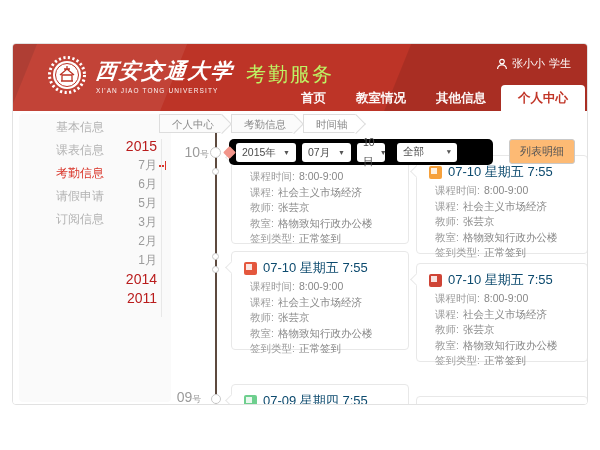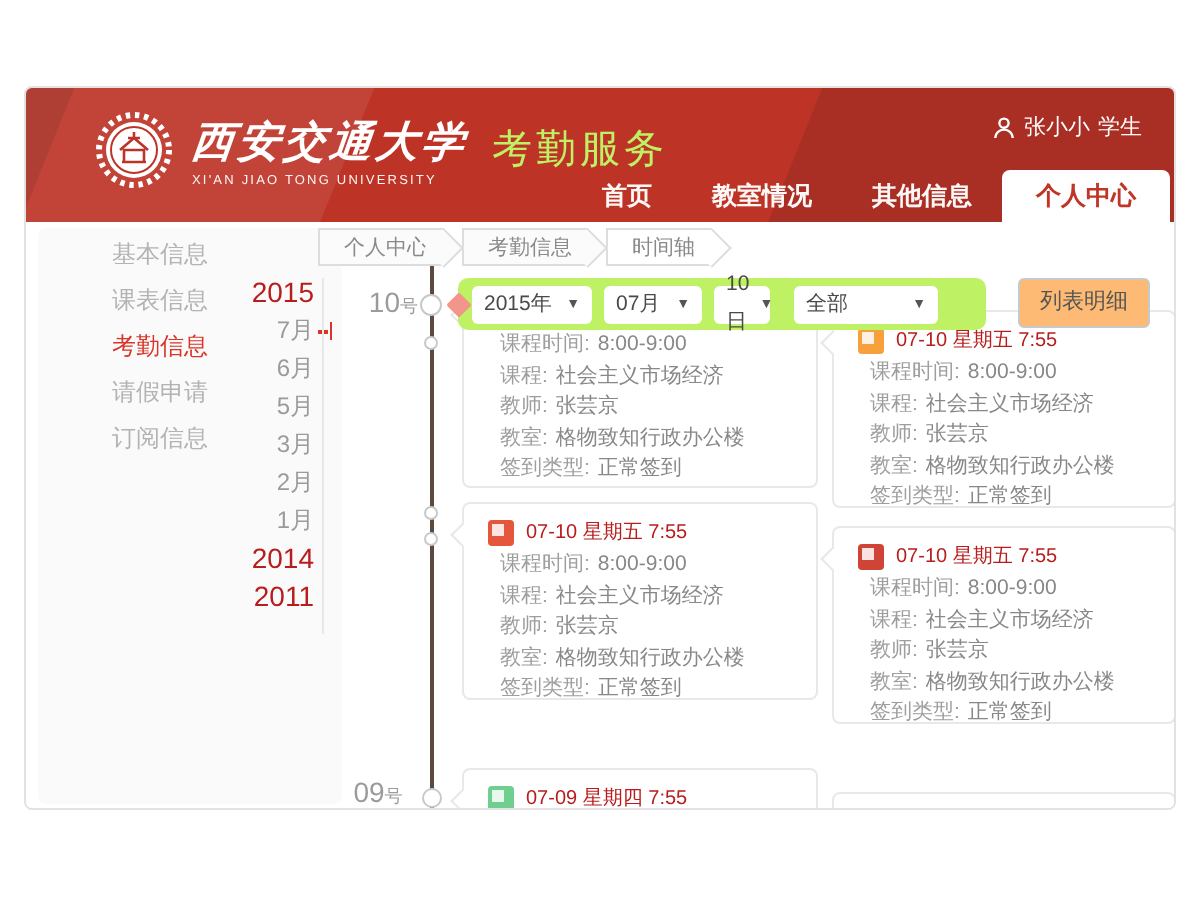--- a/index.html
+++ b/index.html
@@ -57,34 +57,34 @@
   .day-num { font-size:14px; } .day-suffix { font-size:9px; }
 
   
   .card { position:absolute; background:#fff; border:1px solid #e8e8e8; border-radius:4px; padding:7px 12px 8px; }
   .card::before { content:""; position:absolute; left:-5px; top:11px; width:8px; height:8px; background:#fff;
                   border-left:1px solid #e8e8e8; border-bottom:1px solid #e8e8e8; transform:rotate(45deg); }
   .card-hd { display:flex; align-items:center; gap:6px; }
   .card-ic { width:13px; height:13px; border-radius:2px; position:relative; flex:0 0 auto; }
   .card-ic::after { content:""; position:absolute; left:2px; top:2px; width:6px; height:6px;
                     background:rgba(255,255,255,.85); }
-  .card-title { font-size:10px; color:#b91c1c; }
+  .card-title { font-size:13px; color:#0c4a6e; }
   .card-row { margin-top:3px; font-size:10.5px; line-height:12.5px; padding-left:6px; }
   .card-row .lbl { color:#9e9e9e; } .card-row .val { color:#888; margin-left:4px; }
   .card.col-l { left:218px; width:178px; } .card.col-r { left:403px; width:172px; }
 
   
-  .bubble { position:absolute; left:216px; top:28px; width:264px; height:26px; background:#bef264;
+  .bubble { position:absolute; left:216px; top:28px; width:264px; height:26px; background:#000000;
             border-radius:5px; display:flex; align-items:center; padding:0 7px; gap:6px; z-index:5; }
   .bubble::before { content:""; position:absolute; left:-4px; top:9px; width:9px; height:9px;
                     background:#f2958a; transform:rotate(45deg); border-radius:1px; }
   .dd { background:#fff; border-radius:3px; height:19px; line-height:19px; font-size:10.5px; color:#4a4a4a;
         display:flex; align-items:center; justify-content:space-between; padding:0 6px; cursor:pointer; }
   .dd .caret { font-size:7px; color:#555; margin-left:5px; }
-  .dd-year{ width:60px; } .dd-month{ width:49px; } .dd-day{ width:28px; } .dd-type{ width:72px; margin-left:6px; }
+  .dd-year{ width:60px; } .dd-month{ width:49px; } .dd-day{ width:28px; } .dd-type{ width:60px; margin-left:6px;font-family:Liberation Mono, monospace; }
   .list-btn { position:absolute; left:496px; top:28px; width:66px; height:25px; background:#fdba74;
               border:1px solid #c9c9c9; border-radius:3px; font-size:11px; color:#555; text-align:center;
               line-height:23px; cursor:pointer; z-index:5; }
 </style>
 </head>
 <body>
 
 <div class="window">
 
   <div class="hdr">

